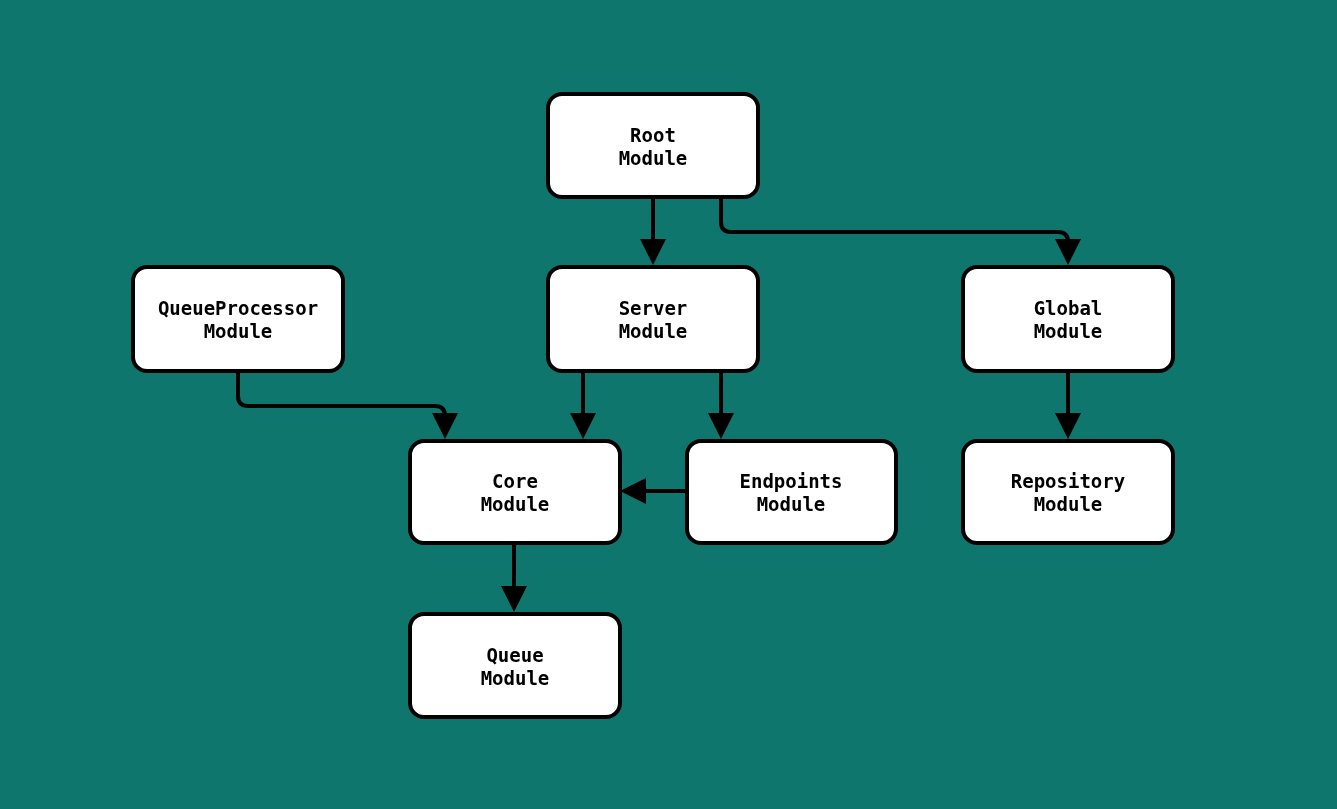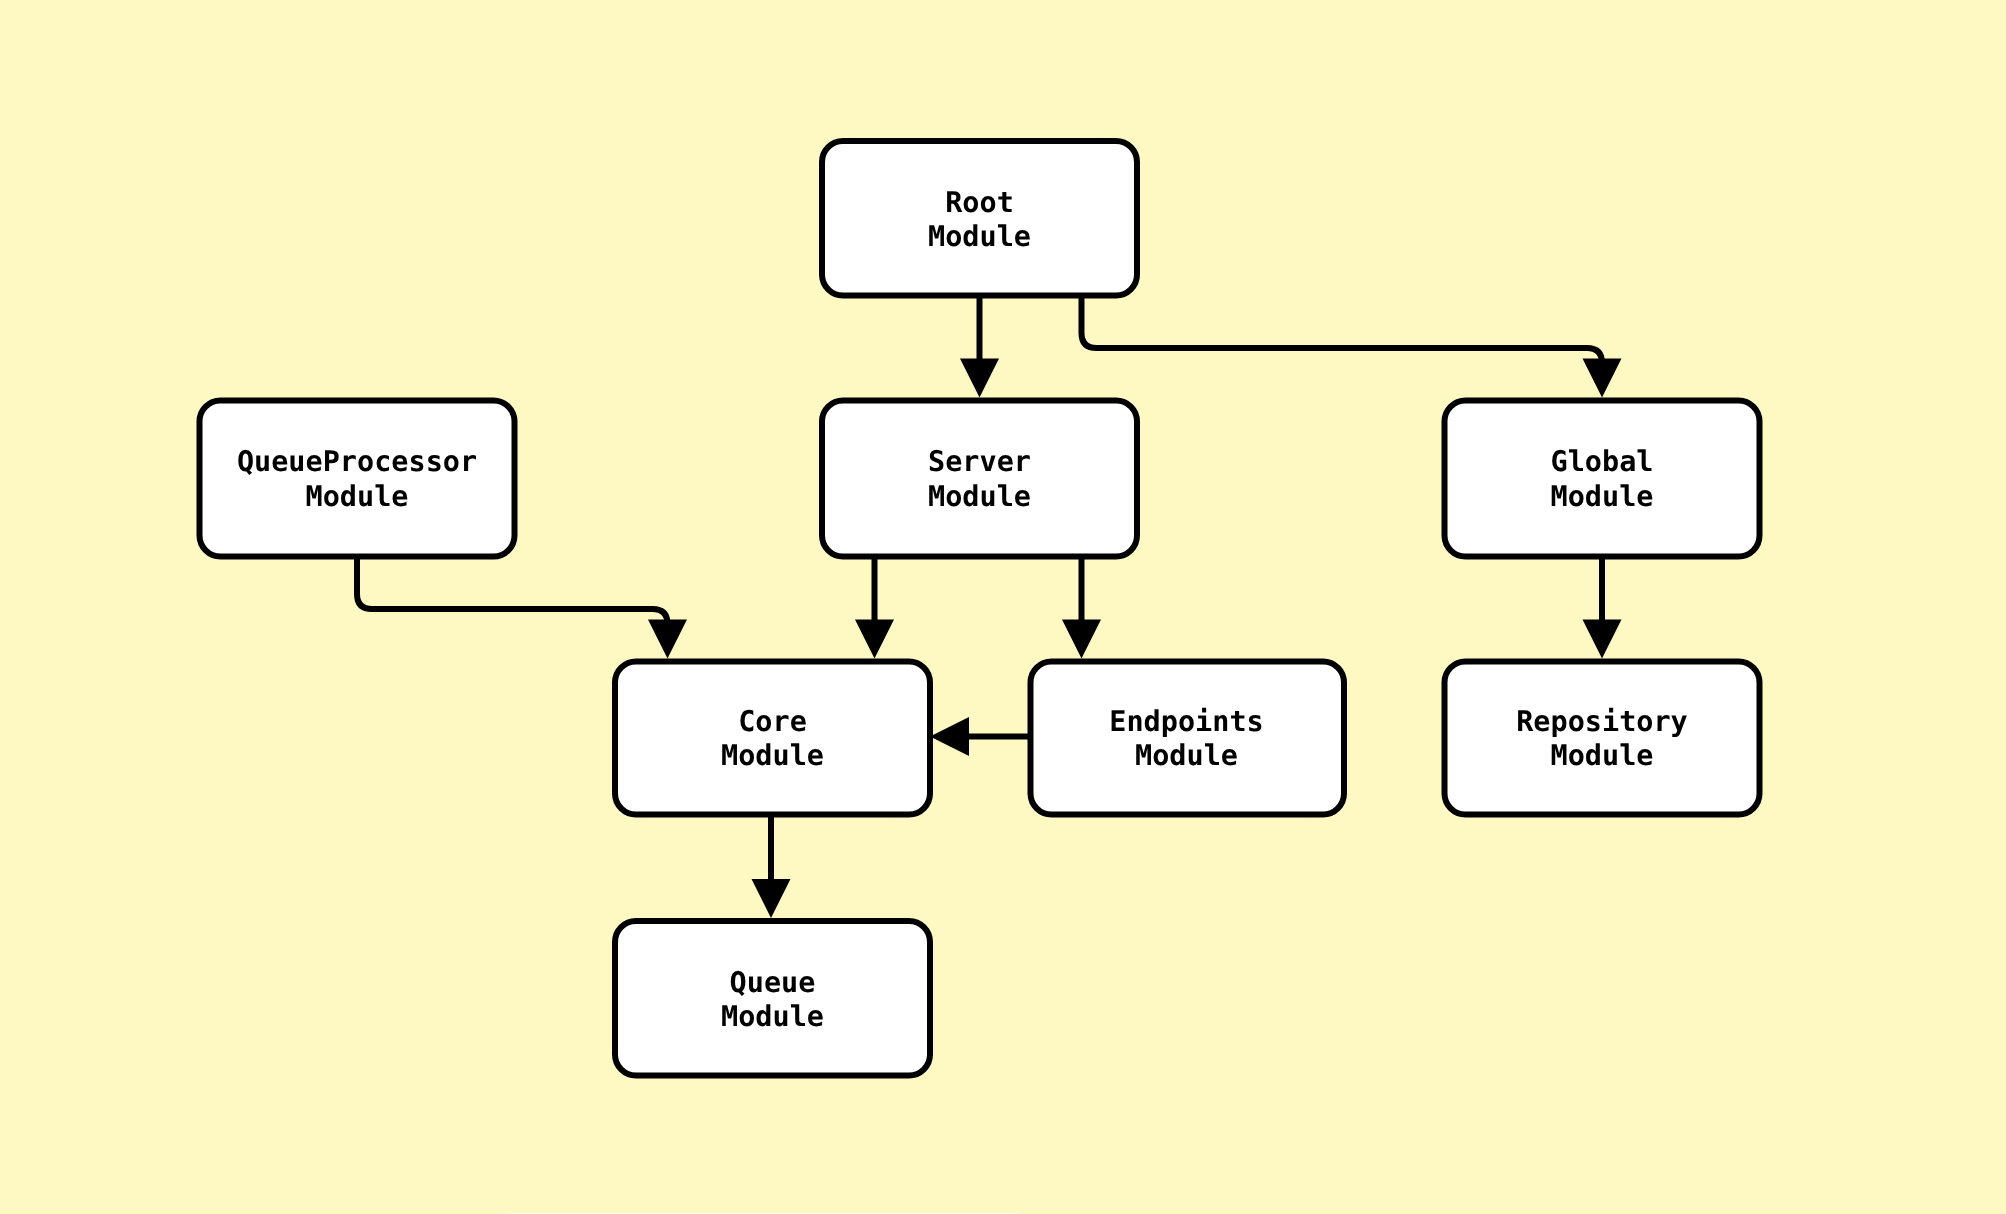--- a/index.html
+++ b/index.html
@@ -5,21 +5,21 @@
 <style>
   html, body {
     margin: 0;
     padding: 0;
     background: #ffffff;
   }
   #diagram-root {
     position: relative;
     width: 1337px;
     height: 809px;
-    background: #fef9c3;
+    background: #0f766e;
     overflow: hidden;
     font-family: "DejaVu Sans Mono", "Liberation Mono", monospace;
   }
   #diagram-svg {
     position: absolute;
     left: 0;
     top: 0;
     width: 1337px;
     height: 809px;
     display: block;

